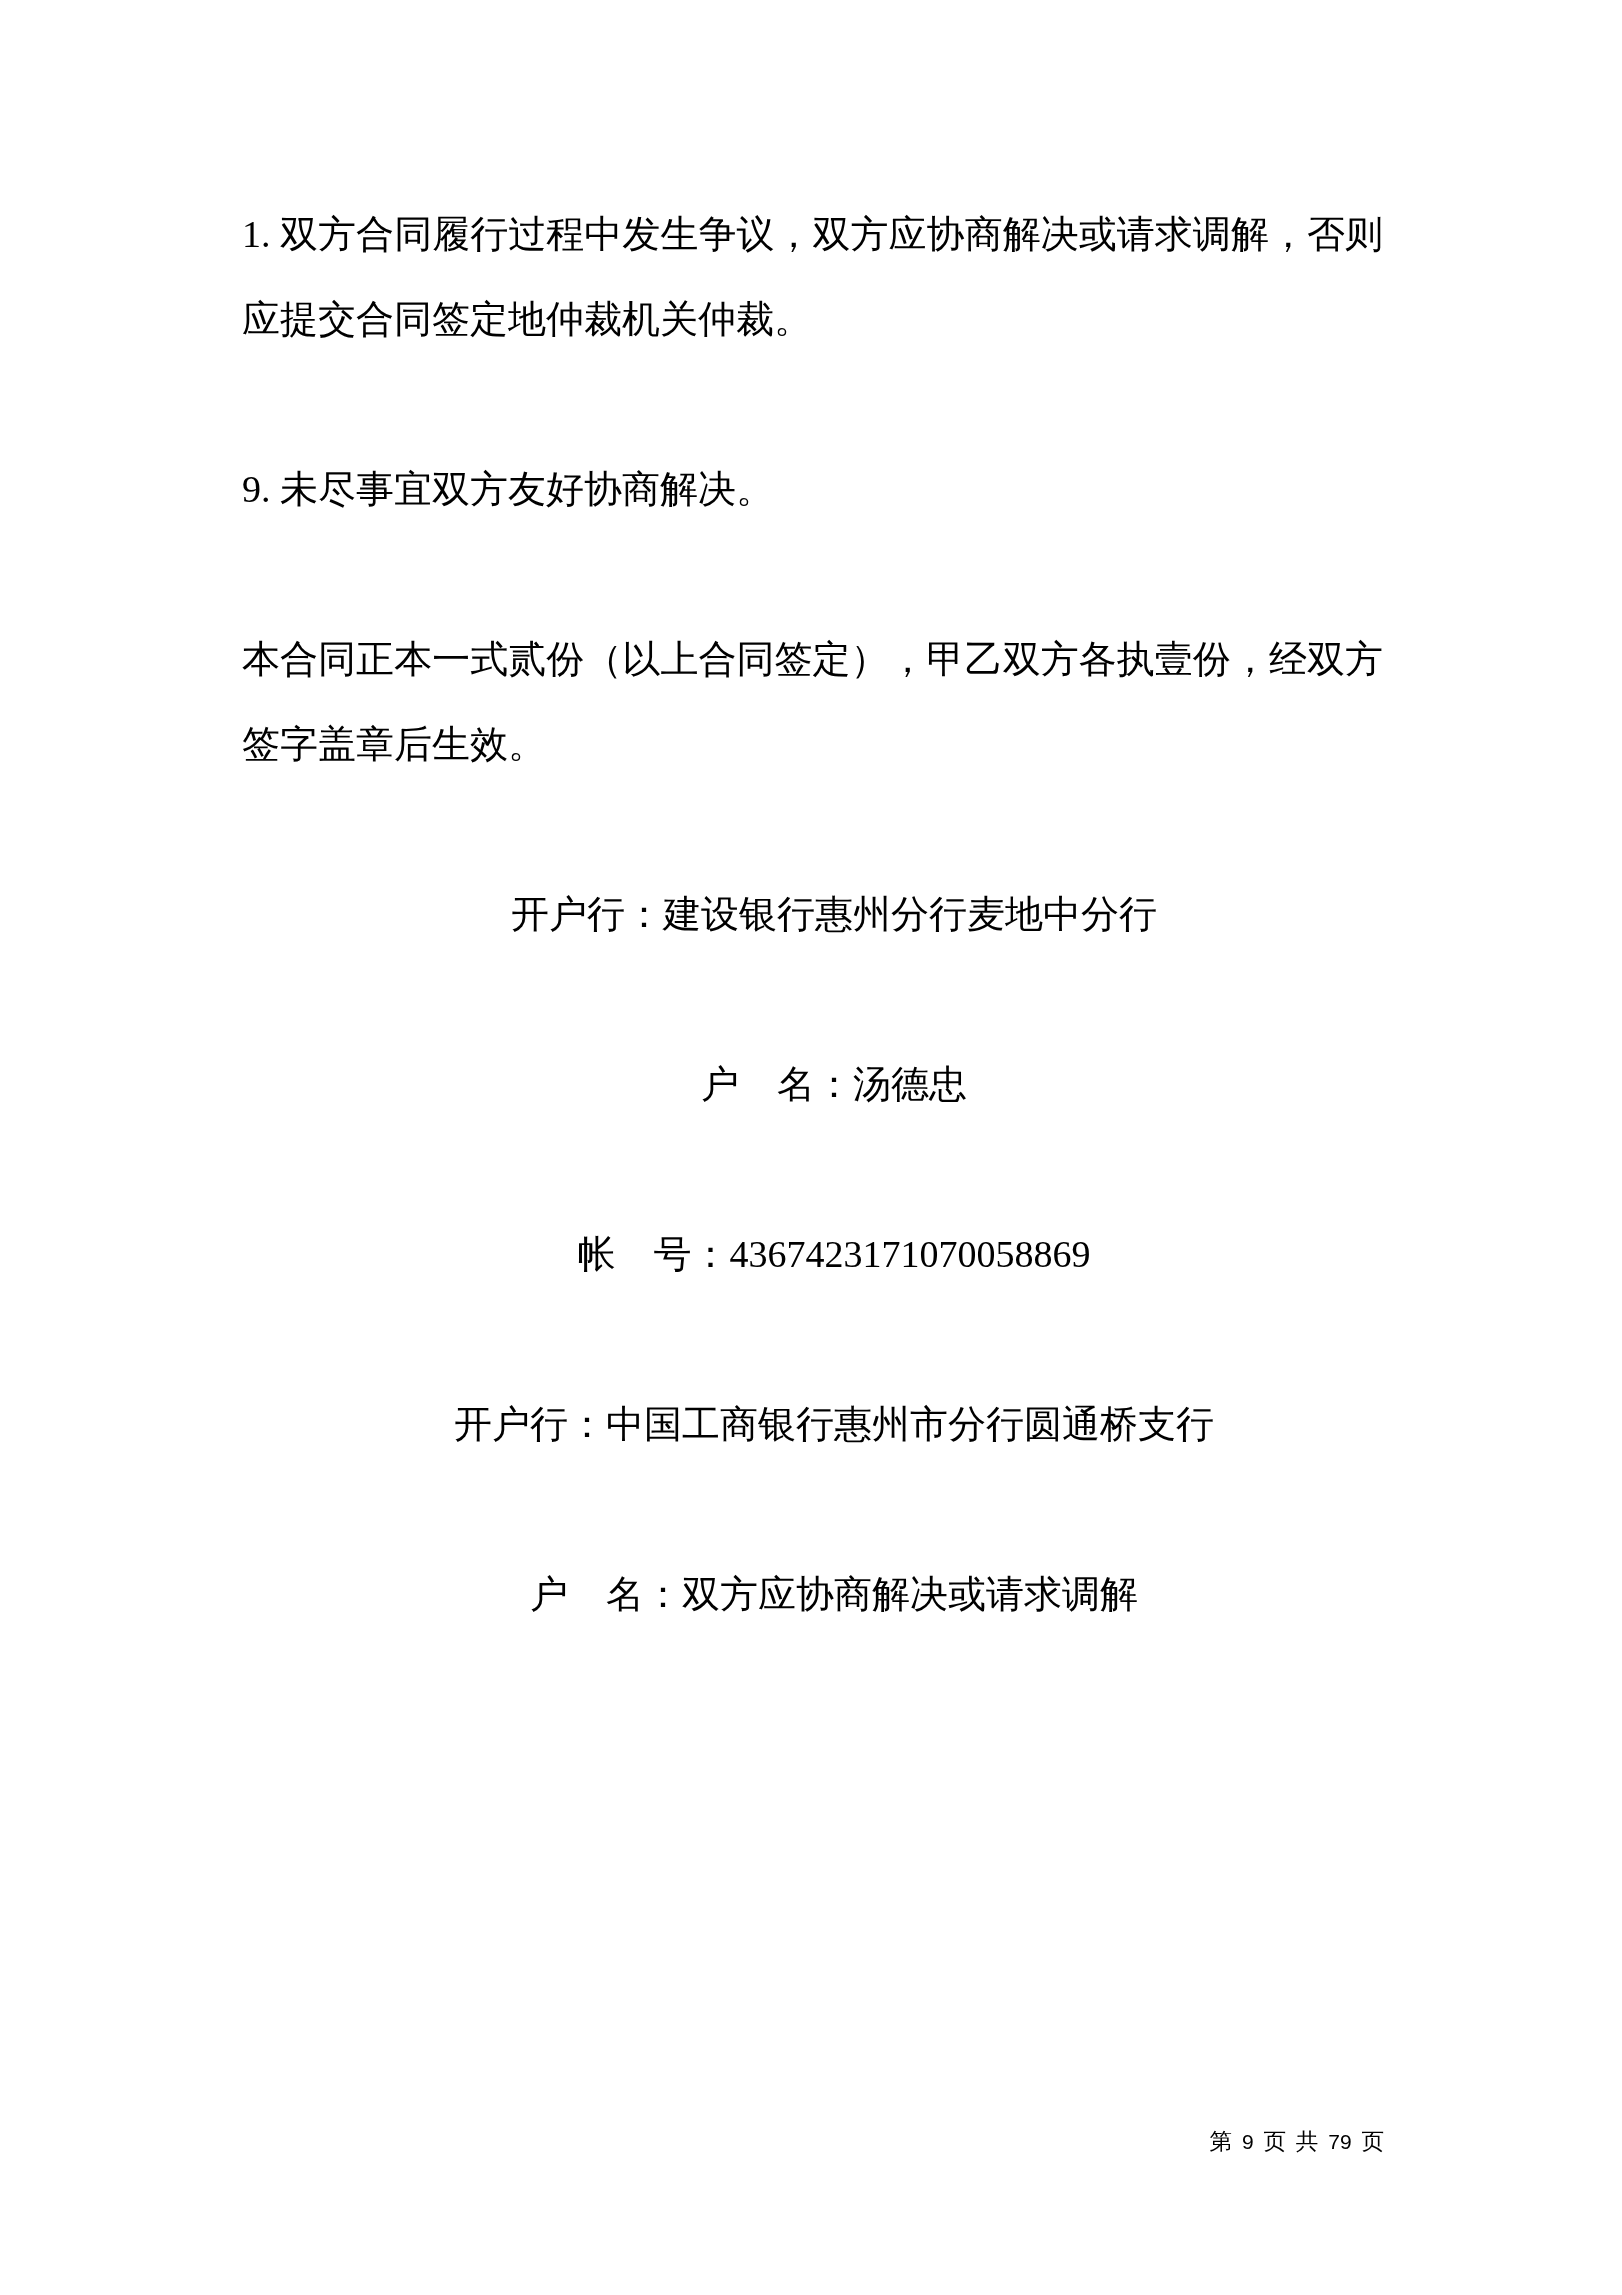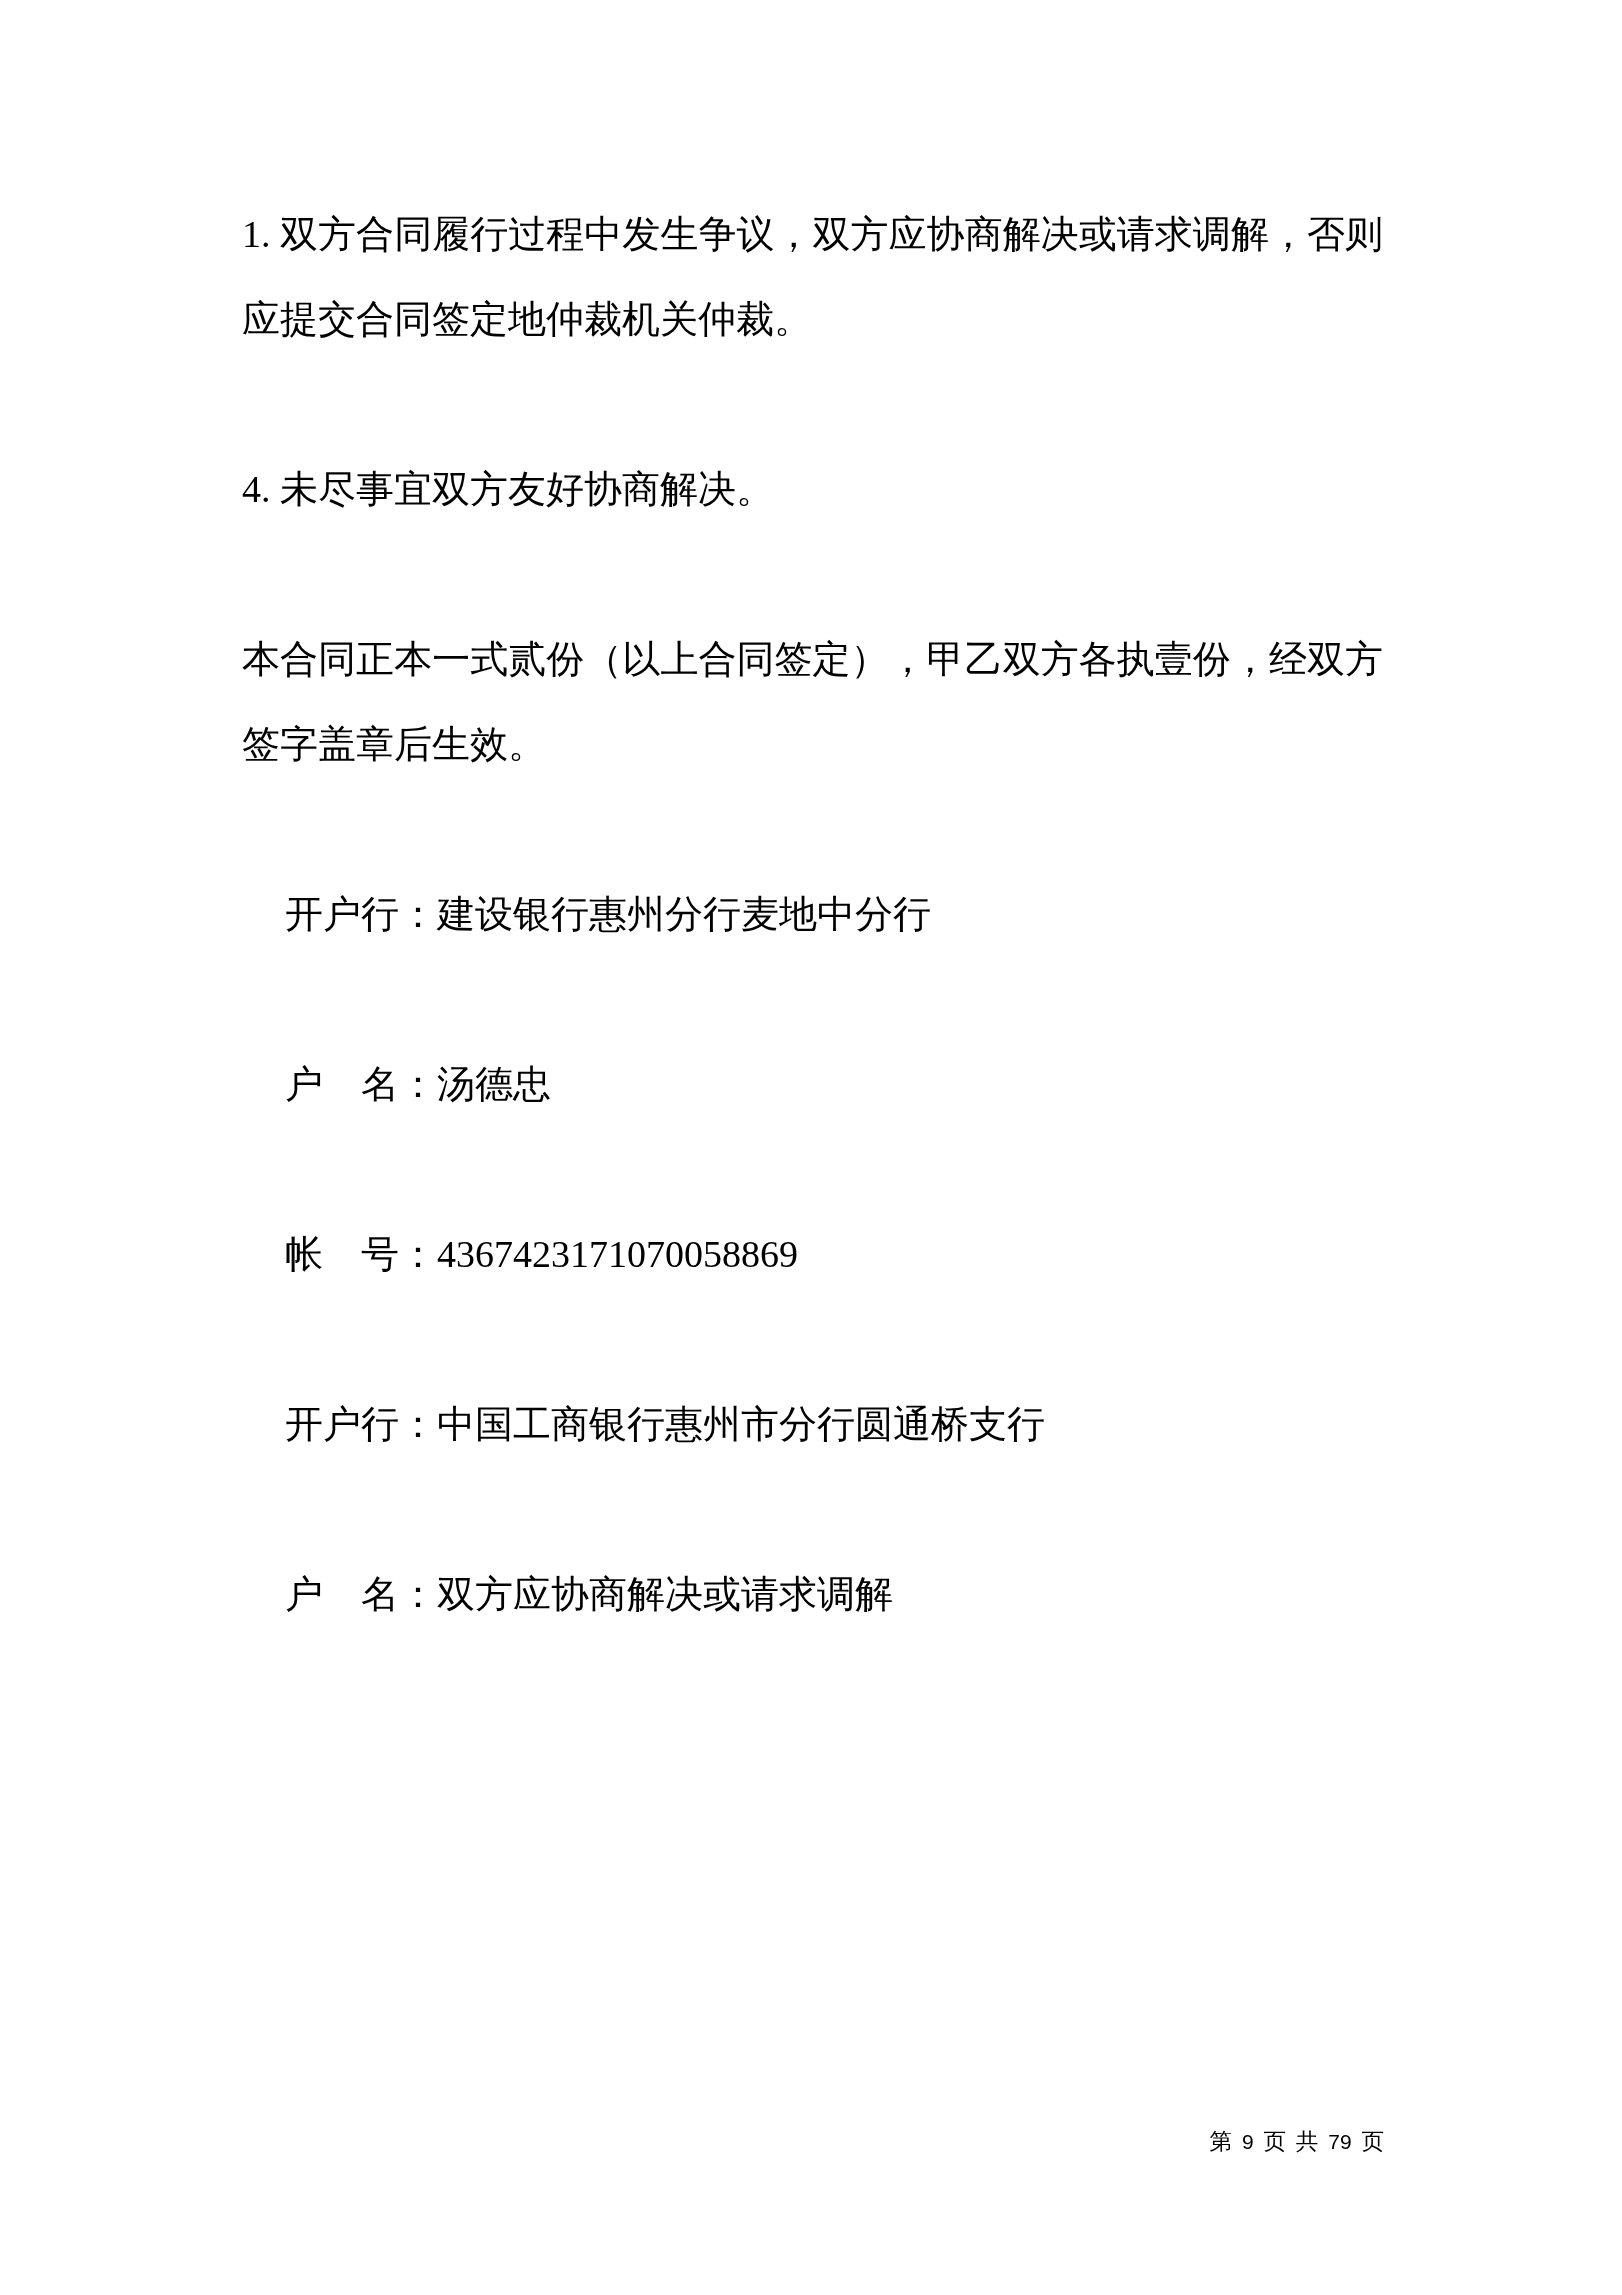--- a/index.html
+++ b/index.html
@@ -24,21 +24,21 @@
     font-size: 38px;
     line-height: 85px;
     text-align: justify;
   }
   .content p {
     margin: 0 0 85px 0;
     padding: 0;
   }
   .content p.indent {
     padding-left: 43px;
-    text-align: left;
+    text-align: center;
   }
   .footer {
     position: absolute;
     top: 2127px;
     right: 239px;
     font-size: 22.6px;
     line-height: 29px;
     display: flex;
     align-items: baseline;
     gap: 9.8px;
@@ -48,21 +48,21 @@
     font-family: "Liberation Sans", "DejaVu Sans", sans-serif;
     font-size: 21px;
   }
 </style>
 </head>
 <body>
 
 <div class="page">
   <div class="content">
     <p>1. 双方合同履行过程中发生争议，双方应协商解决或请求调解，否则应提交合同签定地仲裁机关仲裁。</p>
-    <p>4. 未尽事宜双方友好协商解决。</p>
+    <p>9. 未尽事宜双方友好协商解决。</p>
     <p>本合同正本一式贰份（以上合同签定），甲乙双方各执壹份，经双方签字盖章后生效。</p>
     <p class="indent">开户行：建设银行惠州分行麦地中分行</p>
     <p class="indent">户　名：汤德忠</p>
     <p class="indent">帐　号：4367423171070058869</p>
     <p class="indent">开户行：中国工商银行惠州市分行圆通桥支行</p>
     <p class="indent">户　名：双方应协商解决或请求调解</p>
   </div>
 
   <div class="footer">
     <span>第</span>

